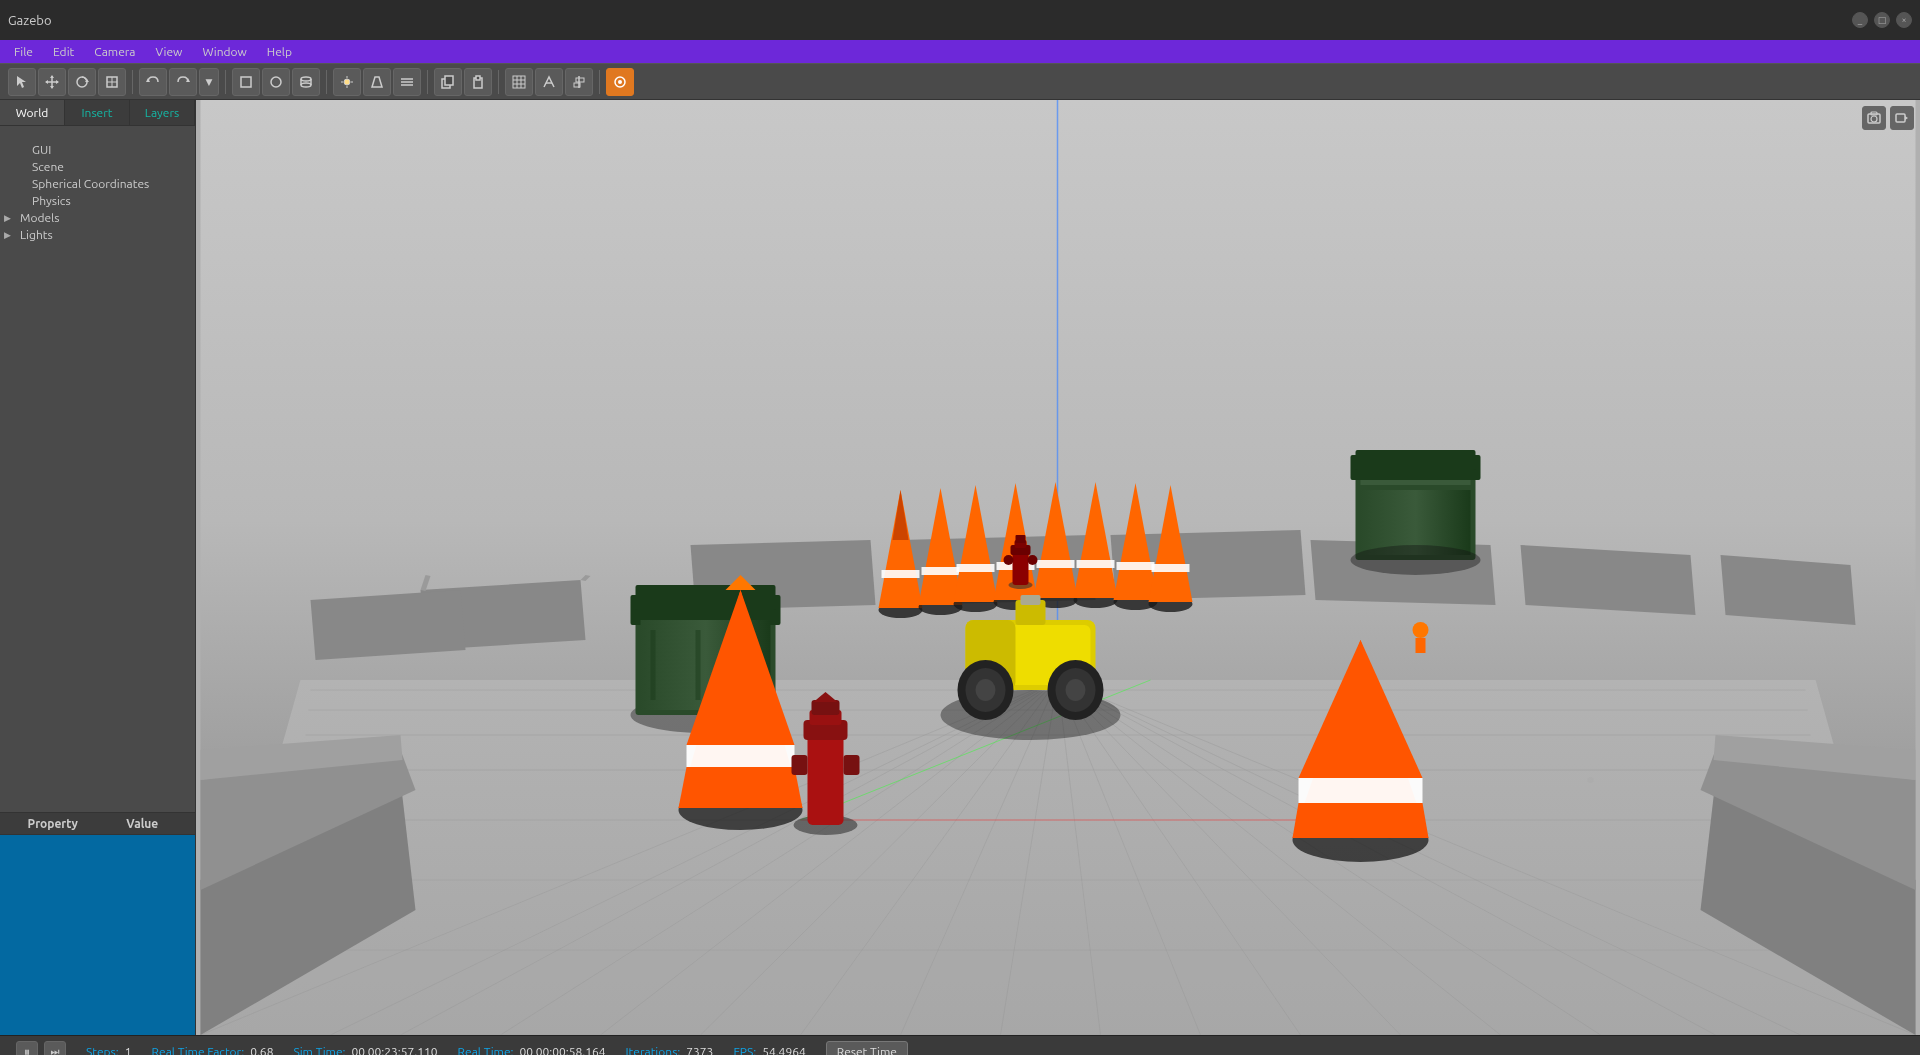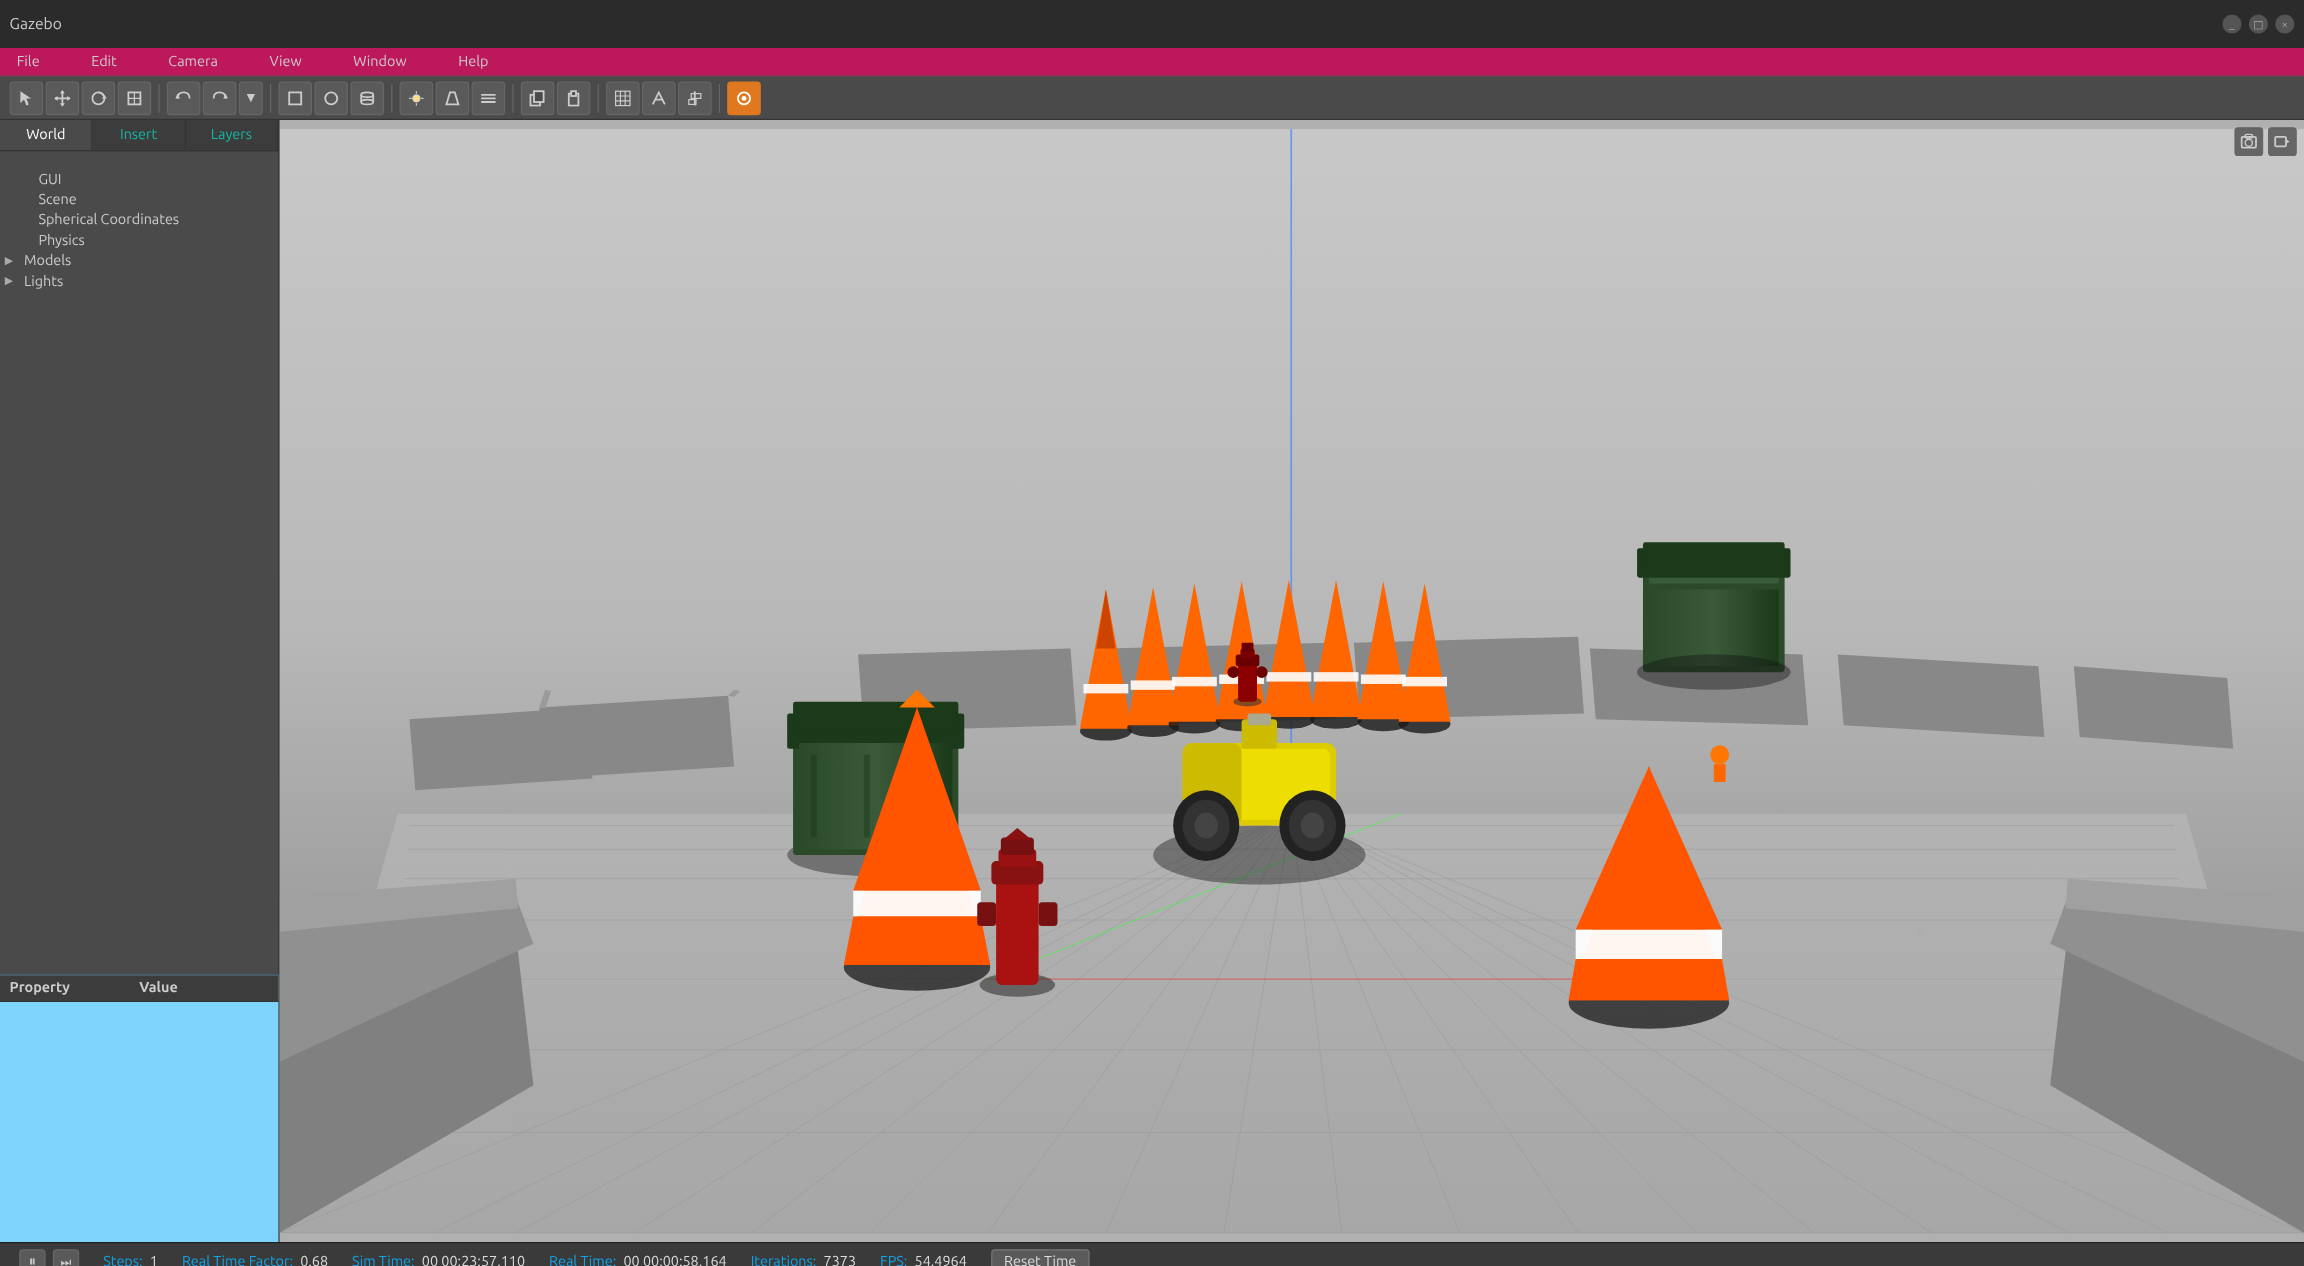--- a/index.html
+++ b/index.html
@@ -37,26 +37,25 @@
       border: 1px solid #555;
       background: #555;
       cursor: pointer;
       display: flex; align-items: center; justify-content: center;
       font-size: 9px; color: #aaa;
     }
 
     
     #menubar {
       height: 24px;
-      background: #be185d;
+      background: #6d28d9;
       display: flex;
       align-items: center;
       padding: 0 4px;
       border-bottom: 1px solid #555;
-      gap: 23px;
     }
     .menu-item {
       padding: 2px 10px;
       cursor: pointer;
       color: #ccc;
       font-size: 12px;
     }
 
     
     #toolbar {
@@ -95,21 +94,21 @@
     }
 
     
     #main-layout {
       display: flex;
       height: calc(1055px - 28px - 24px - 36px - 32px);
     }
 
     
     #sidebar {
-      width: 233px;
+      width: 196px;
       background: #4a4a4a;
       border-right: 1px solid #333;
       display: flex;
       flex-direction: column;
     }
     #sidebar-tabs {
       display: flex;
       background: #3c3c3c;
       border-bottom: 1px solid #333;
     }
@@ -141,21 +140,22 @@
       gap: 4px;
     }
     .tree-item.expandable { padding-left: 4px; }
     .tree-arrow {
       font-size: 9px;
       color: #aaa;
       width: 12px;
     }
     #property-panel {
       border-top: 1px solid #333;
-      background: #7dd3fc;
+      background: #0369a1;
+      text-align: center;
     }
     #property-header {
       display: flex;
       padding: 4px 8px;
       background: #3c3c3c;
       border-bottom: 1px solid #333;
     }
     .property-col {
       flex: 1;
       font-size: 12px;

